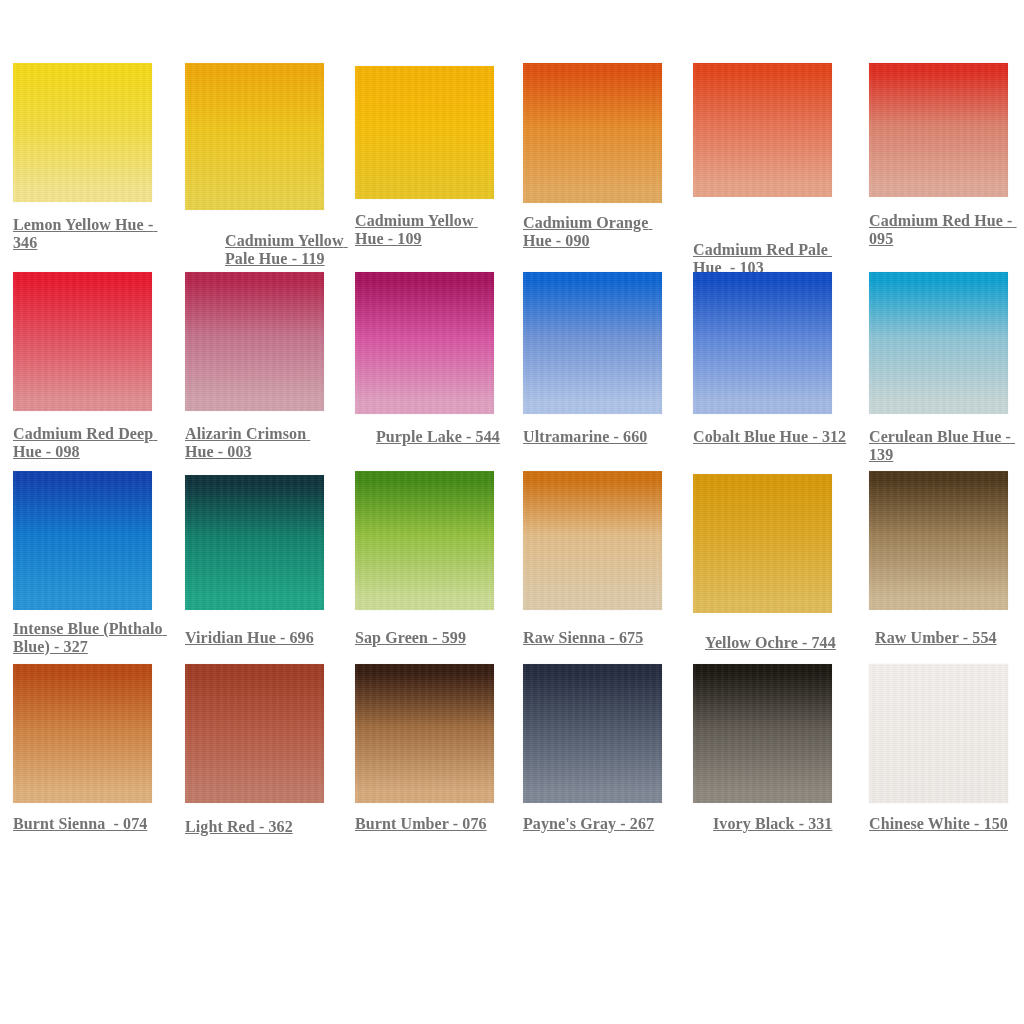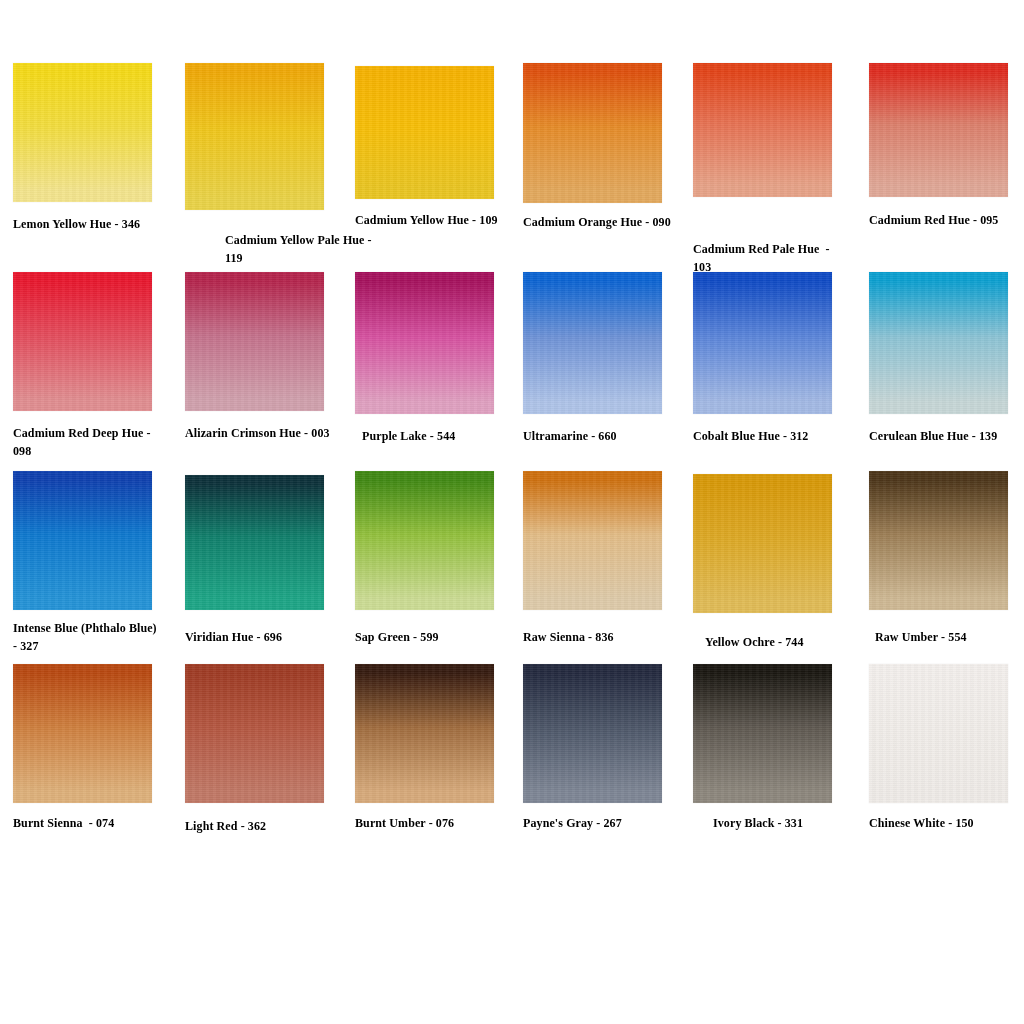--- a/index.html
+++ b/index.html
@@ -49,26 +49,27 @@
     background-image:
       repeating-linear-gradient(90deg,
         rgba(255,255,255,0.05) 0px,
         rgba(255,255,255,0.05) 3px,
         rgba(0,0,0,0.03) 3px,
         rgba(0,0,0,0.03) 7px);
     opacity: 0.5;
   }
   .swatch-label {
     position: absolute;
-    font-size: 12px;
+    font-size: 16px;
     line-height: 17.5px;
     font-weight: bold;
-    color: #000000;
+    color: #737373;
     letter-spacing: 0.1px;
     white-space: pre-wrap;
+    text-decoration: underline;
   }
 </style>
 </head>
 <body>
 
 <div id="chart-root">
     <div class="swatch-cell" style="left: 0px; top: 0px;">
       <div class="swatch-chip" style="left: 13px; top: 63px; width: 139px; height: 139px; background: linear-gradient(rgb(245, 217, 22) 0%, rgb(245, 217, 22) 6%, rgb(242, 220, 62) 46%, rgb(243, 228, 140) 92%, rgb(243, 228, 140) 100%);">
         <div class="grain"></div>
         <div class="sheen"></div>
@@ -122,21 +123,21 @@
         <div class="grain"></div>
         <div class="sheen"></div>
       </div>
       <div class="swatch-label" style="left: 185px; top: 425px; width: 152px;">Alizarin Crimson Hue - 003</div>
     </div>
     <div class="swatch-cell" style="left: 0px; top: 0px;">
       <div class="swatch-chip" style="left: 355px; top: 272px; width: 139px; height: 142px; background: linear-gradient(rgb(165, 16, 92) 0%, rgb(165, 16, 92) 6%, rgb(214, 81, 160) 46%, rgb(223, 160, 192) 92%, rgb(223, 160, 192) 100%);">
         <div class="grain"></div>
         <div class="sheen"></div>
       </div>
-      <div class="swatch-label" style="left: 362px; top: 428px; width: 150px;">Purple Lake - 544</div>
+      <div class="swatch-label" style="left: 376px; top: 428px; width: 150px;">Purple Lake - 544</div>
     </div>
     <div class="swatch-cell" style="left: 0px; top: 0px;">
       <div class="swatch-chip" style="left: 523px; top: 272px; width: 139px; height: 142px; background: linear-gradient(rgb(10, 99, 210) 0%, rgb(10, 99, 210) 6%, rgb(110, 146, 214) 46%, rgb(174, 195, 232) 92%, rgb(174, 195, 232) 100%);">
         <div class="grain"></div>
         <div class="sheen"></div>
       </div>
       <div class="swatch-label" style="left: 523px; top: 428px; width: 150px;">Ultramarine - 660</div>
     </div>
     <div class="swatch-cell" style="left: 0px; top: 0px;">
       <div class="swatch-chip" style="left: 693px; top: 272px; width: 139px; height: 142px; background: linear-gradient(rgb(14, 73, 196) 0%, rgb(14, 73, 196) 6%, rgb(91, 133, 217) 46%, rgb(163, 185, 228) 92%, rgb(163, 185, 228) 100%);">
@@ -171,21 +172,21 @@
         <div class="grain"></div>
         <div class="sheen"></div>
       </div>
       <div class="swatch-label" style="left: 355px; top: 629px; width: 150px;">Sap Green - 599</div>
     </div>
     <div class="swatch-cell" style="left: 0px; top: 0px;">
       <div class="swatch-chip" style="left: 523px; top: 471px; width: 139px; height: 139px; background: linear-gradient(rgb(206, 111, 13) 0%, rgb(206, 111, 13) 6%, rgb(226, 188, 134) 46%, rgb(221, 202, 169) 92%, rgb(221, 202, 169) 100%);">
         <div class="grain"></div>
         <div class="sheen"></div>
       </div>
-      <div class="swatch-label" style="left: 523px; top: 629px; width: 150px;">Raw Sienna - 836</div>
+      <div class="swatch-label" style="left: 523px; top: 629px; width: 150px;">Raw Sienna - 675</div>
     </div>
     <div class="swatch-cell" style="left: 0px; top: 0px;">
       <div class="swatch-chip" style="left: 693px; top: 474px; width: 139px; height: 139px; background: linear-gradient(rgb(215, 152, 6) 0%, rgb(215, 152, 6) 6%, rgb(220, 168, 36) 46%, rgb(224, 187, 85) 92%, rgb(224, 187, 85) 100%);">
         <div class="grain"></div>
         <div class="sheen"></div>
       </div>
       <div class="swatch-label" style="left: 705px; top: 634px; width: 150px;">Yellow Ochre - 744</div>
     </div>
     <div class="swatch-cell" style="left: 0px; top: 0px;">
       <div class="swatch-chip" style="left: 869px; top: 471px; width: 139px; height: 139px; background: linear-gradient(rgb(75, 52, 24) 0%, rgb(75, 52, 24) 6%, rgb(156, 126, 85) 46%, rgb(206, 184, 147) 92%, rgb(206, 184, 147) 100%);">

